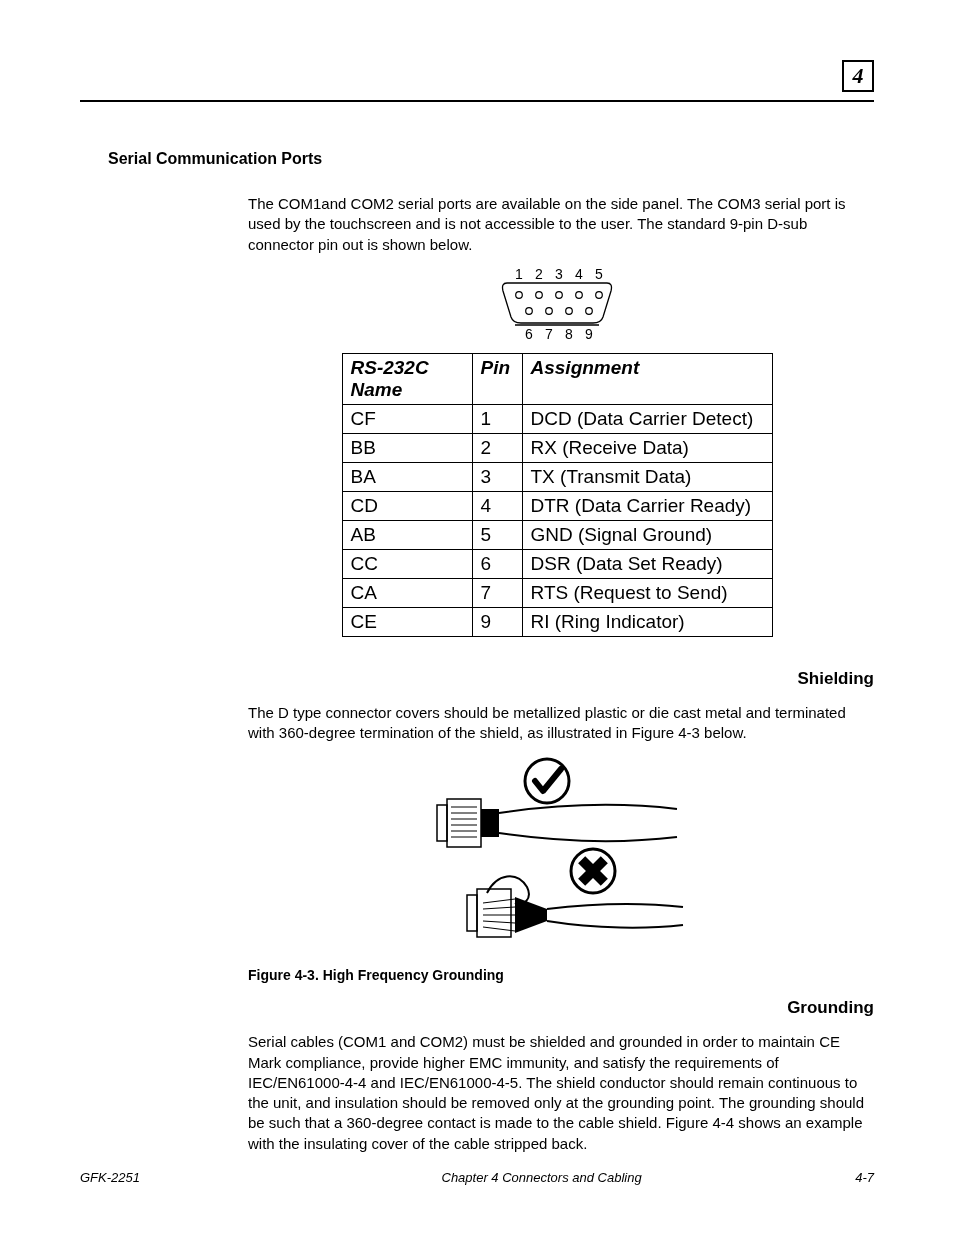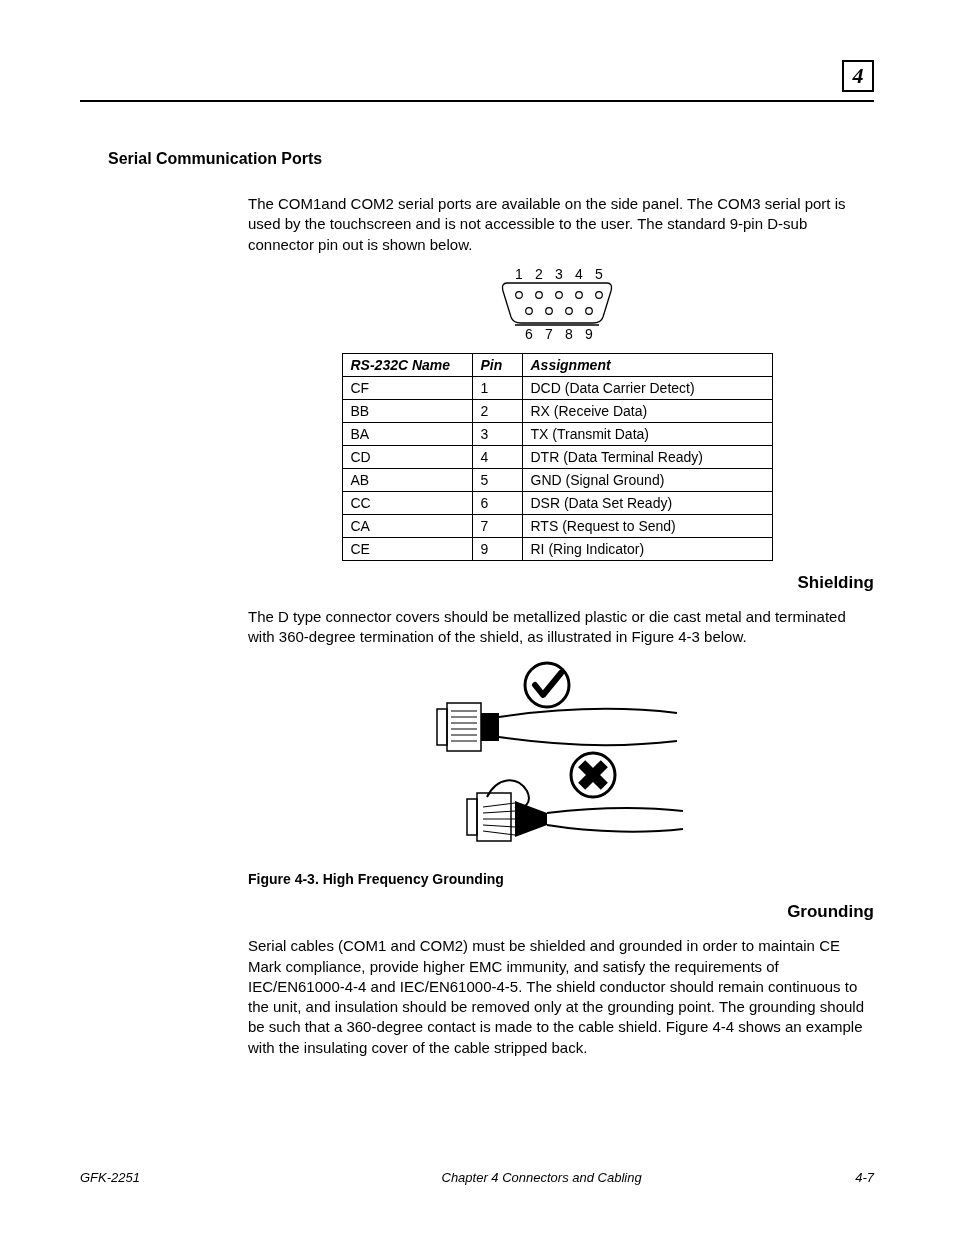--- a/index.html
+++ b/index.html
@@ -48,22 +48,22 @@
       font-size: 15px;
       line-height: 1.35;
       margin-bottom: 10px;
     }
     .connector-svg {
       display: block;
       margin: 6px auto 10px auto;
     }
     table.pin {
       border-collapse: collapse;
-      margin: 0 auto 12px auto;
-      font-size: 14px;
+      margin: 0 auto 32px auto;
+      font-size: 19px;
     }
     table.pin th, table.pin td {
       border: 1px solid #000;
       padding: 3px 8px;
       text-align: left;
       vertical-align: top;
       font-weight: normal;
     }
     table.pin th {
       font-style: italic;
@@ -160,21 +160,21 @@
           <td>RX (Receive Data)</td>
         </tr>
         <tr>
           <td>BA</td>
           <td>3</td>
           <td>TX (Transmit Data)</td>
         </tr>
         <tr>
           <td>CD</td>
           <td>4</td>
-          <td>DTR (Data Terminal Ready)</td>
+          <td>DTR (Data Carrier Ready)</td>
         </tr>
         <tr>
           <td>AB</td>
           <td>5</td>
           <td>GND (Signal Ground)</td>
         </tr>
         <tr>
           <td>CC</td>
           <td>6</td>
           <td>DSR (Data Set Ready)</td>

